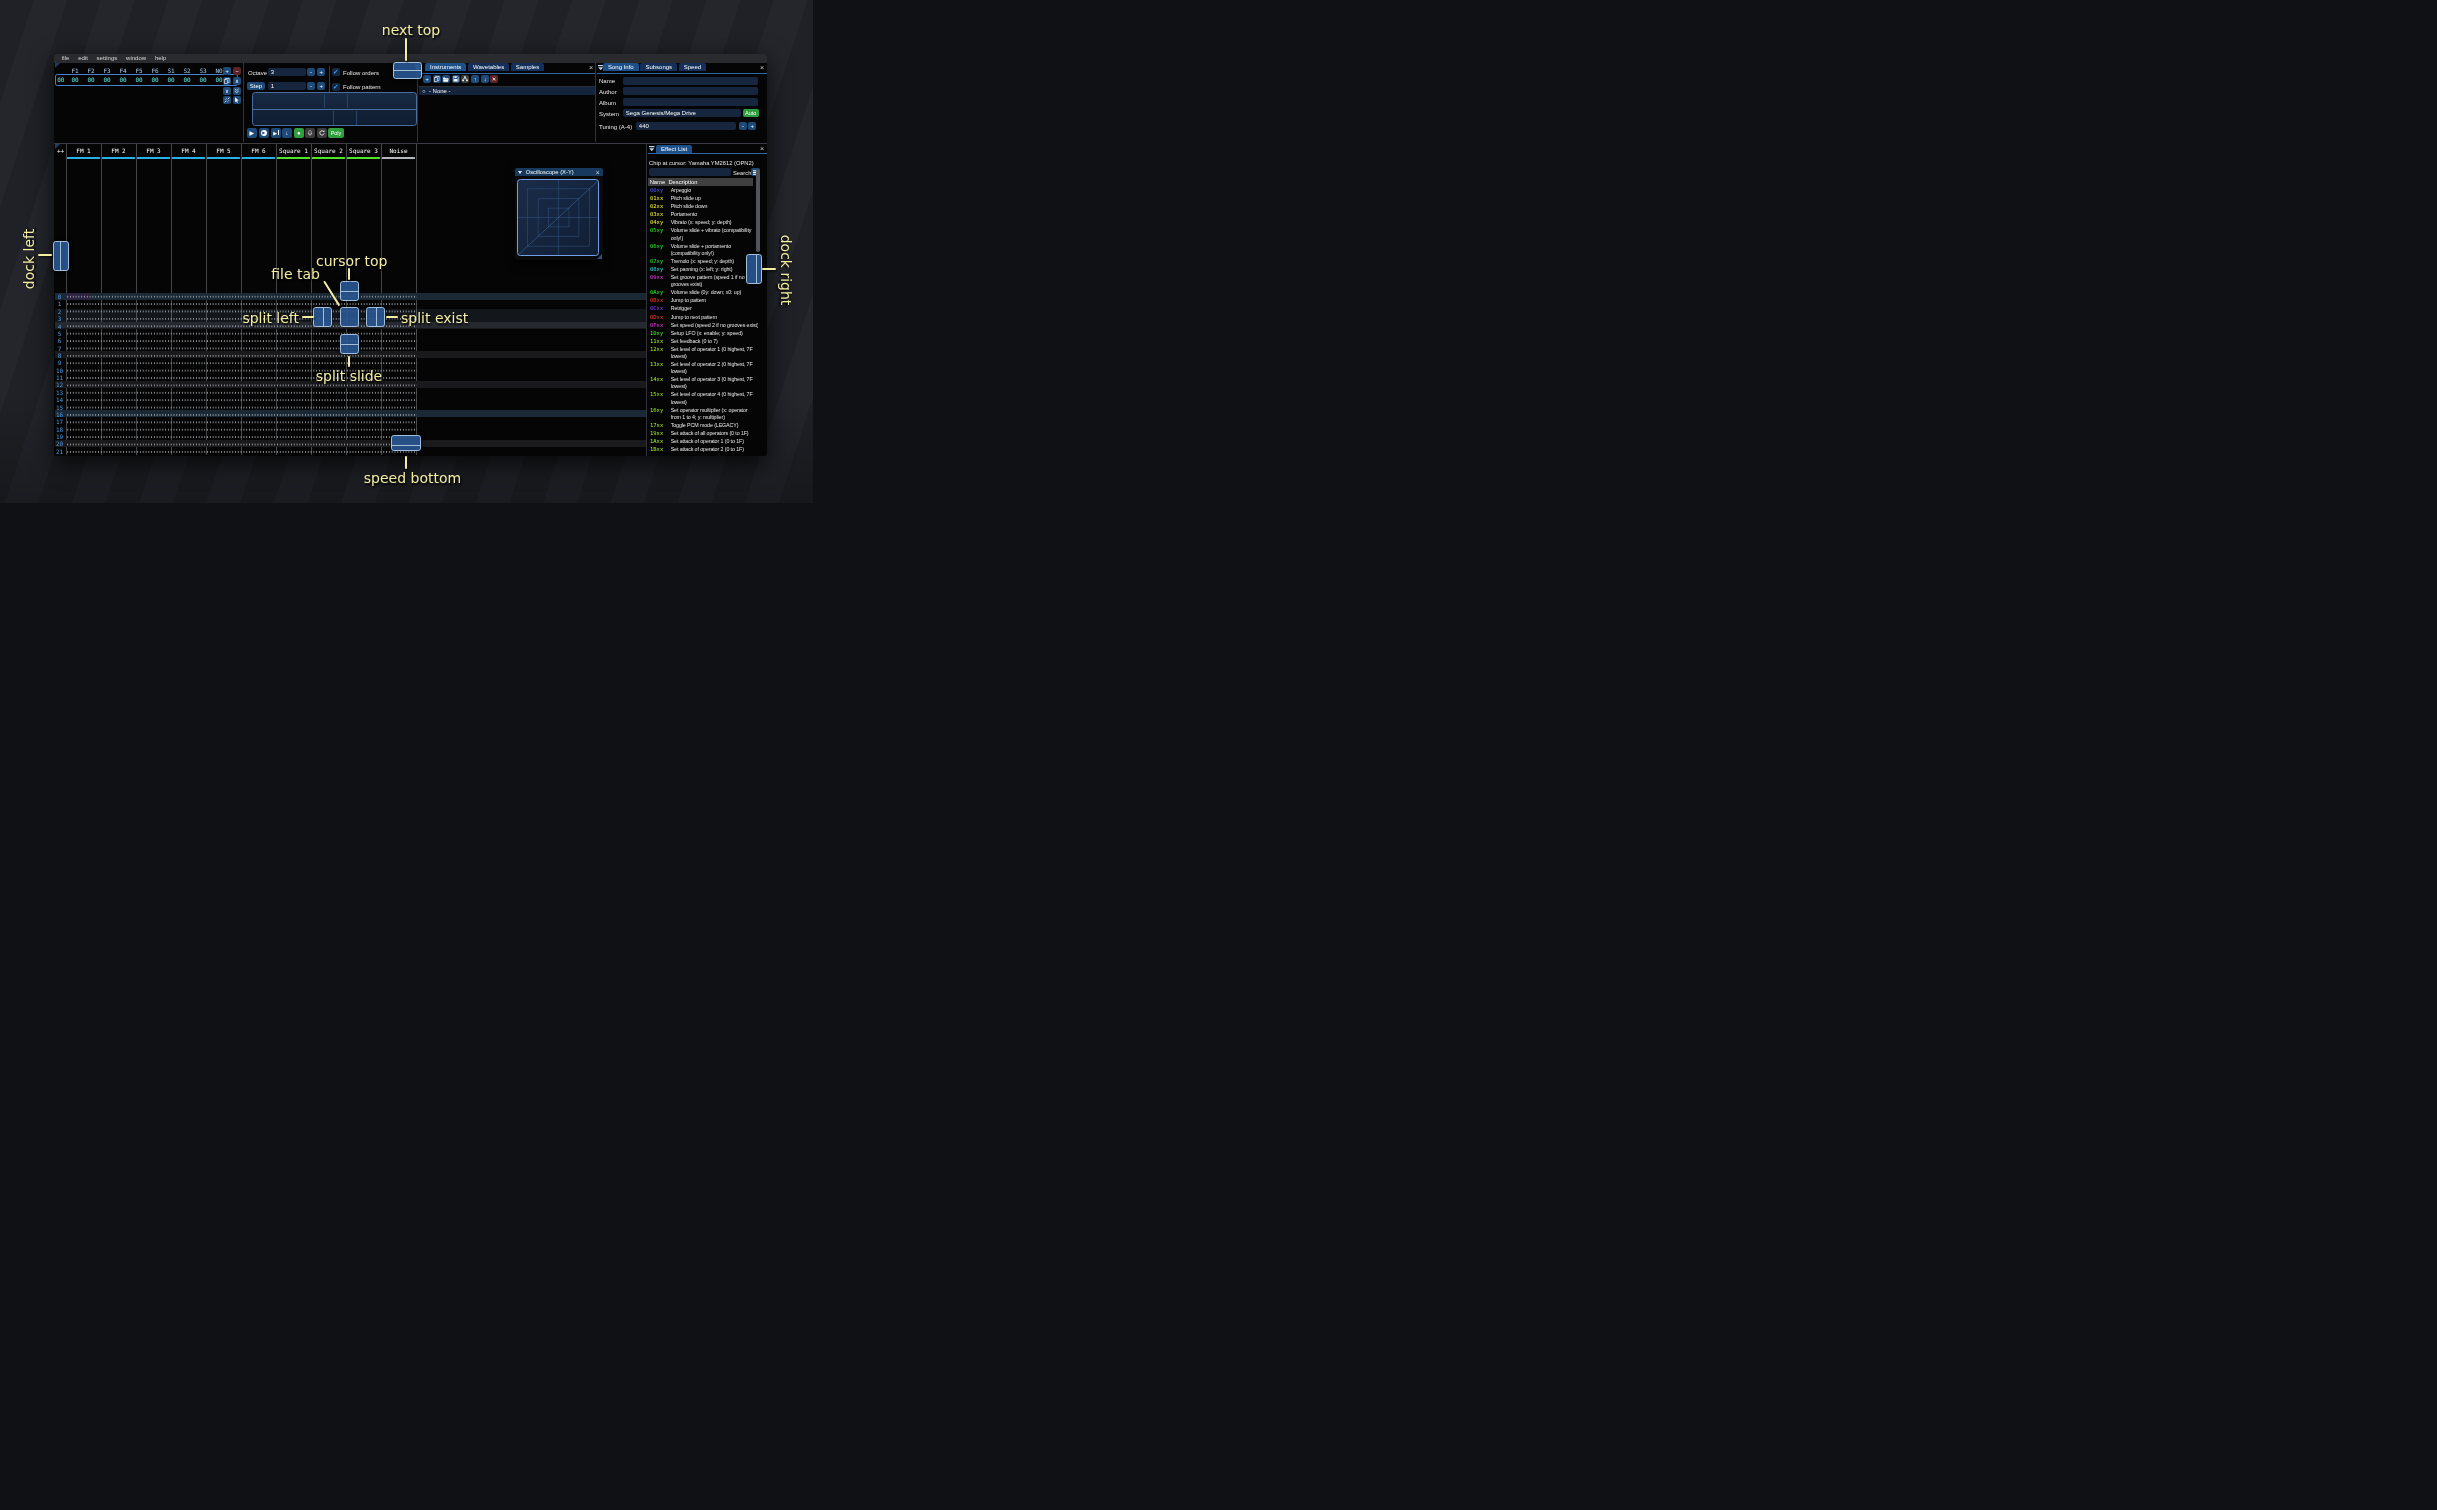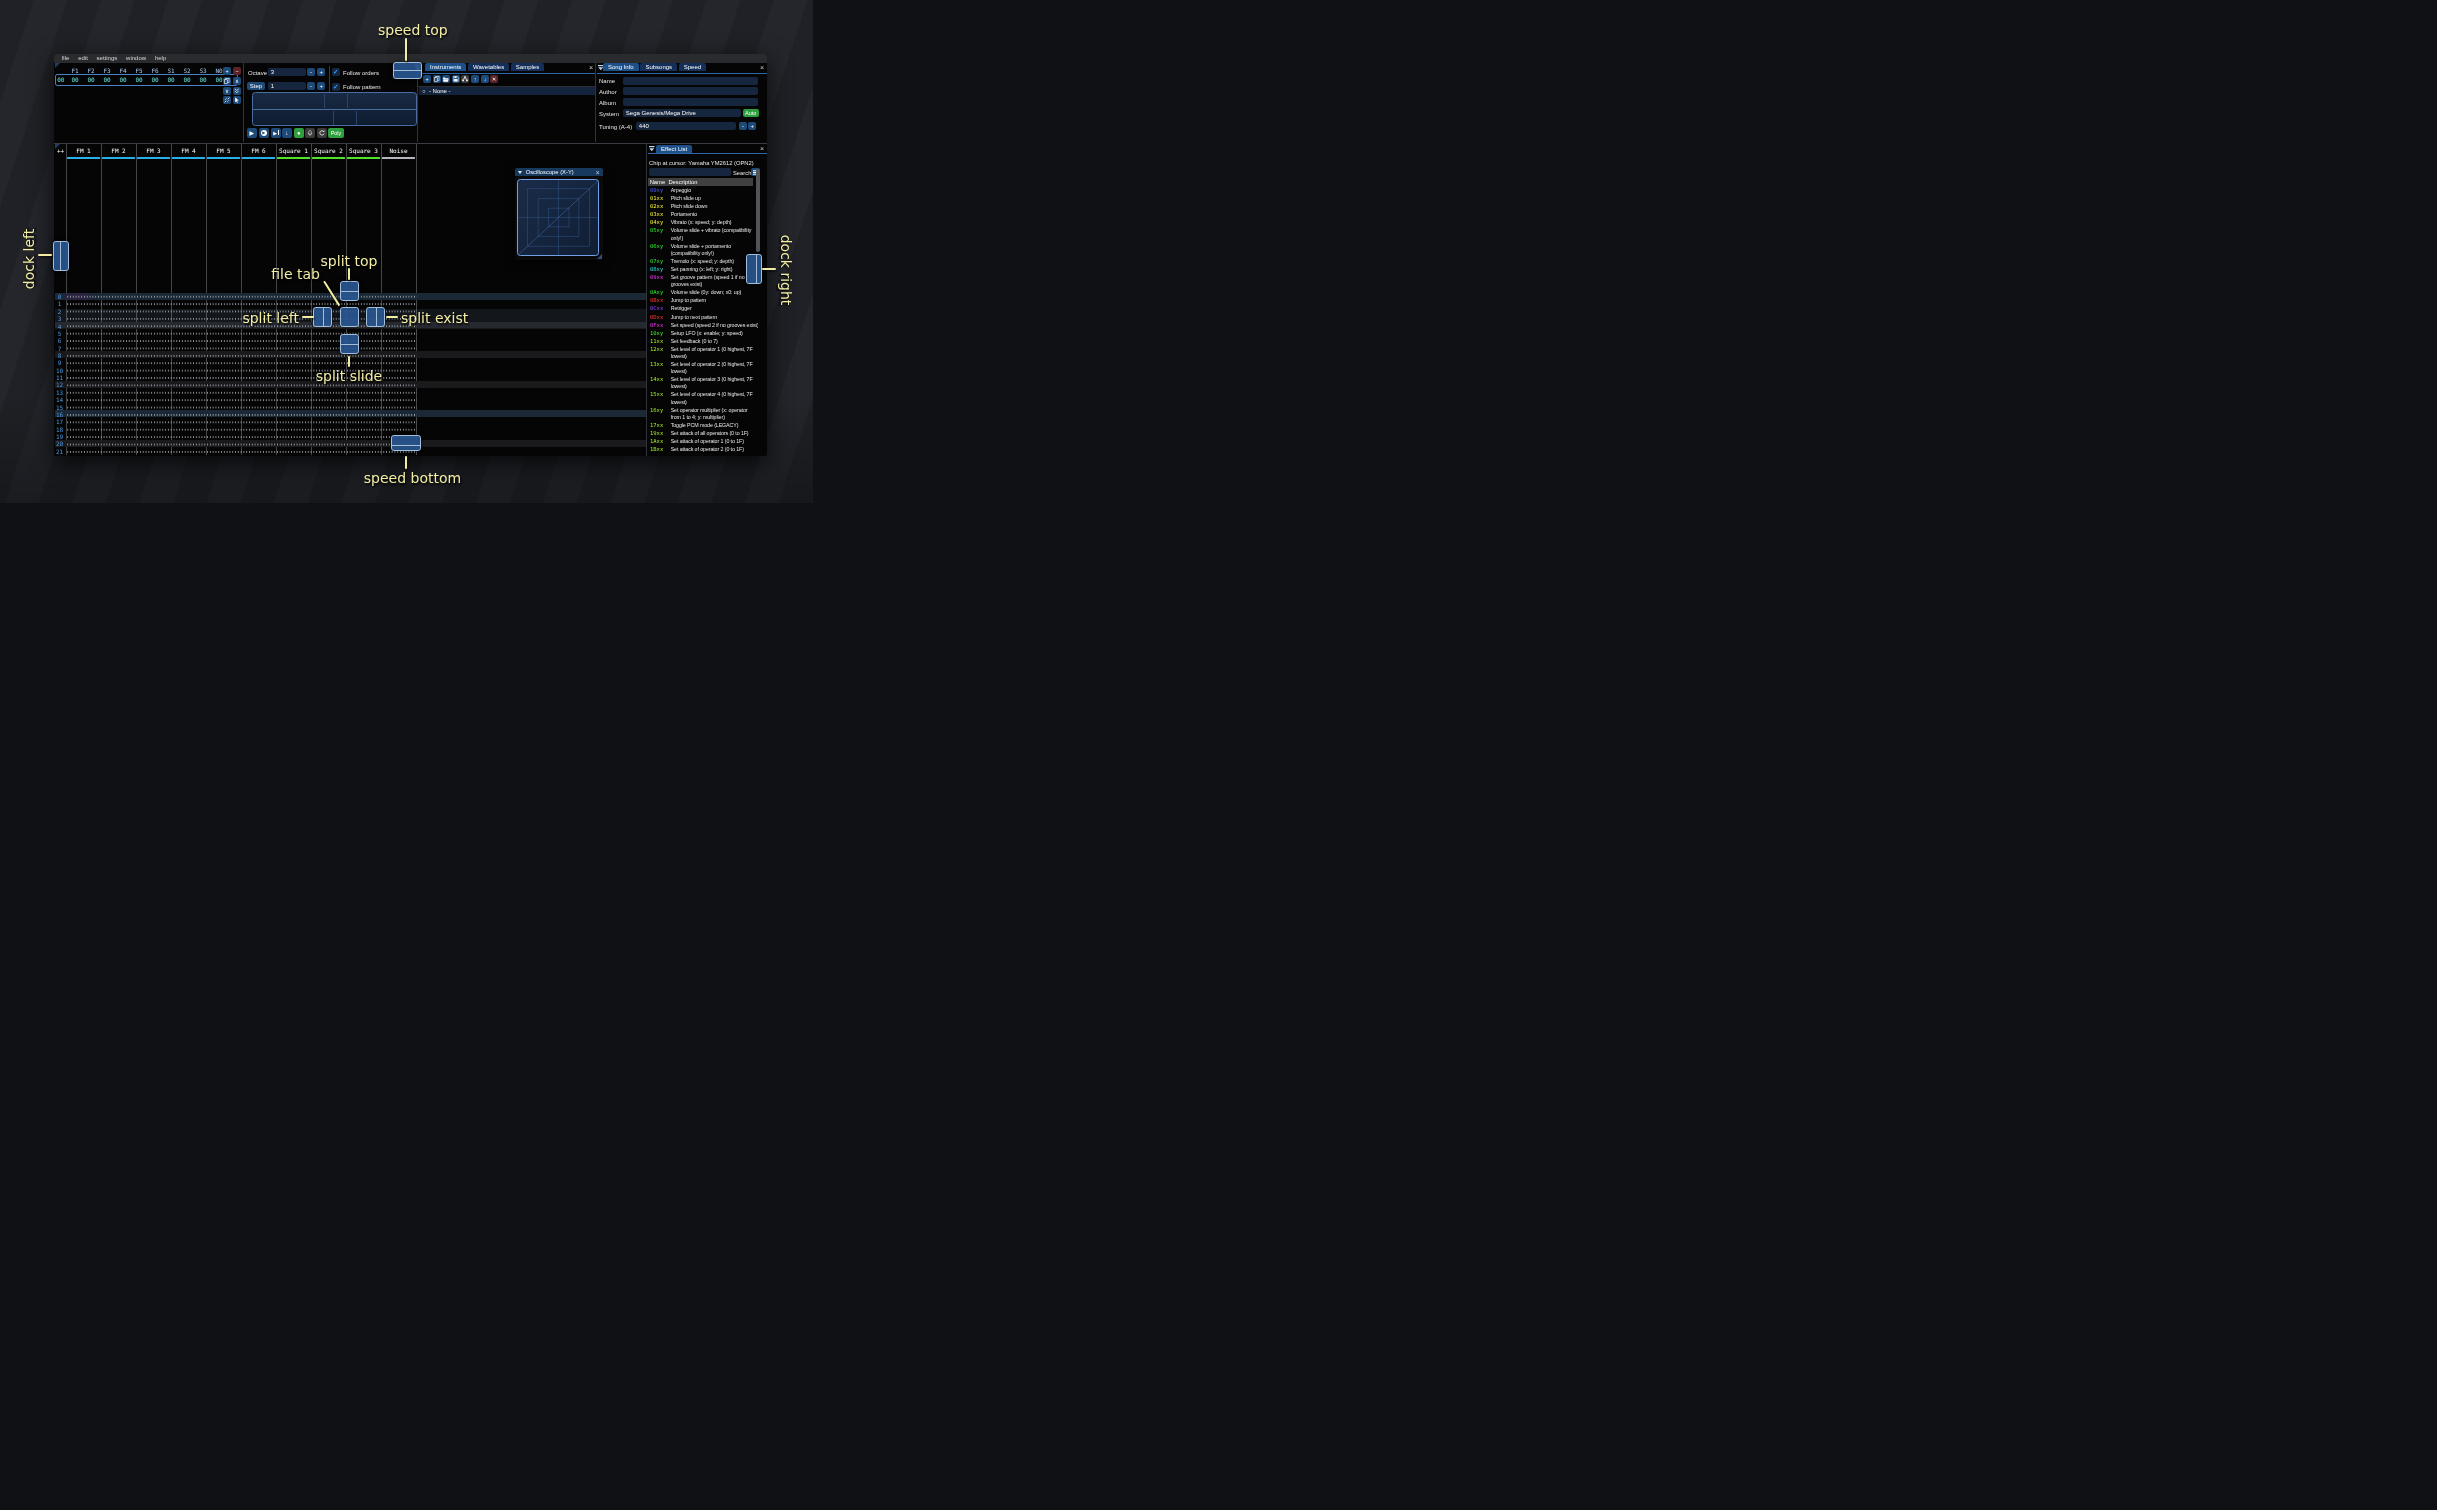--- a/index.html
+++ b/index.html
@@ -582,33 +582,33 @@
   <div class="dockbtn" style="left:313px;top:307px;width:19px;height:20px;z-index:50;">
       <div class="ddiv-v" style="left:8.8px;"></div>
     </div>
   <div class="dockbtn" style="left:366px;top:307px;width:19px;height:20px;z-index:50;">
       <div class="ddiv-v" style="left:8.8px;"></div>
     </div>
   <div class="dockbtn" style="left:340px;top:334px;width:19px;height:20px;z-index:50;">
       <div class="ddiv-h" style="top:9.4px;"></div>
     </div>
 
-  <div class="ann" style="left:378px;top:22px;width:66px;text-align:center;">speed top</div>
+  <div class="ann" style="left:378px;top:22px;width:66px;text-align:center;">next top</div>
   <div class="annline" style="left:405px;top:38px;width:2.4px;height:23px;"></div>
 
   <div class="annline" style="left:405px;top:456px;width:2.4px;height:13.2px;"></div>
   <div class="ann" style="left:363px;top:470px;width:99px;text-align:center;">speed bottom</div>
 
   <div class="ann" style="left:-4.4px;top:251px;width:66px;text-align:center;transform:rotate(-90deg);">dock left</div>
   <div class="annline" style="left:38px;top:254px;width:14.4px;height:2.4px;"></div>
 
   <div class="annline" style="left:762px;top:268px;width:14.4px;height:2.4px;"></div>
   <div class="ann" style="left:750px;top:262px;width:72px;text-align:center;transform:rotate(90deg);">dock right</div>
 
-  <div class="ann" style="left:316px;top:253px;width:66px;text-align:center;">split top</div>
+  <div class="ann" style="left:316px;top:253px;width:66px;text-align:center;">cursor top</div>
   <div class="annline" style="left:348px;top:268px;width:2.4px;height:11.6px;"></div>
 
   <div class="ann" style="left:259px;top:266px;width:61px;text-align:right;">file tab</div>
   <div class="annline" style="left:323px;top:281px;width:2.4px;height:29px;transform-origin:top center;transform:rotate(-32deg);"></div>
 
   <div class="ann" style="left:238px;top:310px;width:61px;text-align:right;">split left</div>
   <div class="annline" style="left:302px;top:316px;width:12px;height:2.4px;"></div>
 
   <div class="annline" style="left:386px;top:316px;width:12px;height:2.4px;"></div>
   <div class="ann" style="left:401px;top:310px;">split exist</div>

